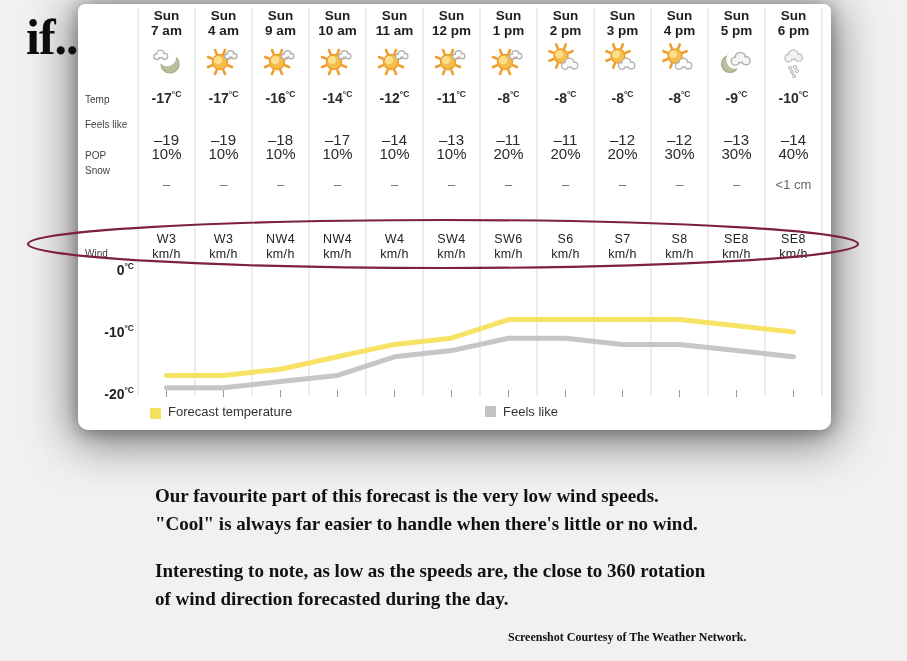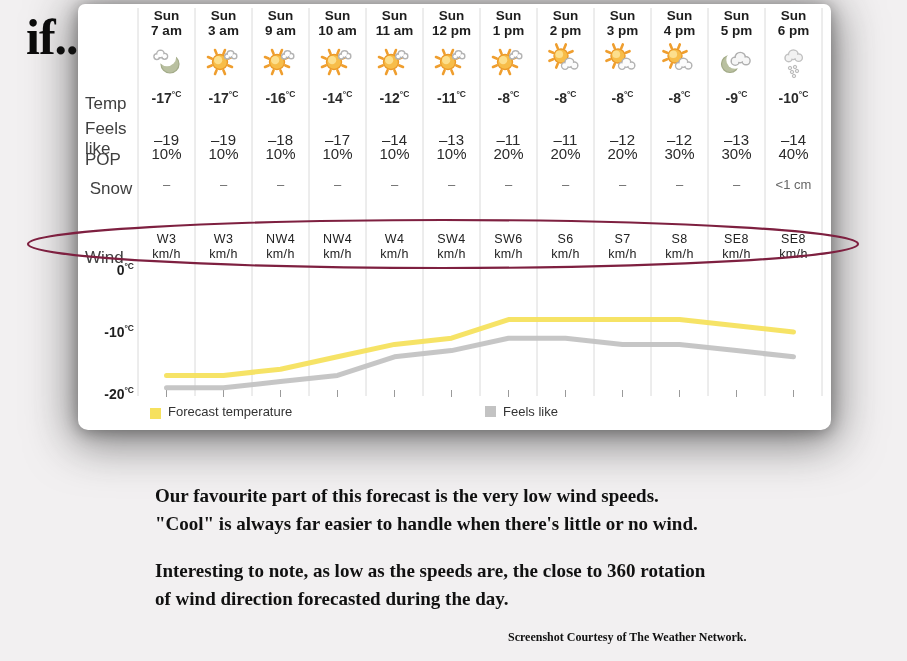--- a/index.html
+++ b/index.html
@@ -30,26 +30,26 @@
   }
 
   
   .panel{
     position:absolute;left:78px;top:4px;width:753px;height:426px;
     background:#ffffff;border-radius:7px 7px 10px 10px;
     box-shadow:0 8px 46px 6px rgba(35,35,35,0.55), 0 2px 16px rgba(0,0,0,0.35);
   }
   .row-label{
     position:absolute;left:7px;width:52px;
-    font-size:17px;color:#3f3f3f;
+    font-size:10px;color:#3f3f3f;
   }
   .rl-temp{top:90px;}
   .rl-feels{top:115px;}
   .rl-pop{top:146px;}
-  .rl-snow{top:175px;text-align:center;}
+  .rl-snow{top:161px;}
   .rl-wind{top:244px;}
 
   .crow{position:absolute;left:60px;width:796px;display:flex;}
   .r-header{top:4px;height:34px;}
   .r-icon{top:38px;height:46px;}
   .r-temp{top:85px;height:22px;}
   .r-feels{top:127px;height:22px;}
   .r-pop{top:141px;height:22px;}
   .r-snow{top:171px;height:20px;}
   .r-wind{top:228px;height:34px;}
@@ -125,21 +125,21 @@
       </svg>
 
     <div id="columns-layer">
         <div class="crow r-header">
           <div class="cell">
             <div class="hdr-day">Sun</div>
             <div class="hdr-time">7 am</div>
           </div>
           <div class="cell">
             <div class="hdr-day">Sun</div>
-            <div class="hdr-time">3 am</div>
+            <div class="hdr-time">4 am</div>
           </div>
           <div class="cell">
             <div class="hdr-day">Sun</div>
             <div class="hdr-time">9 am</div>
           </div>
           <div class="cell">
             <div class="hdr-day">Sun</div>
             <div class="hdr-time">10 am</div>
           </div>
           <div class="cell">

